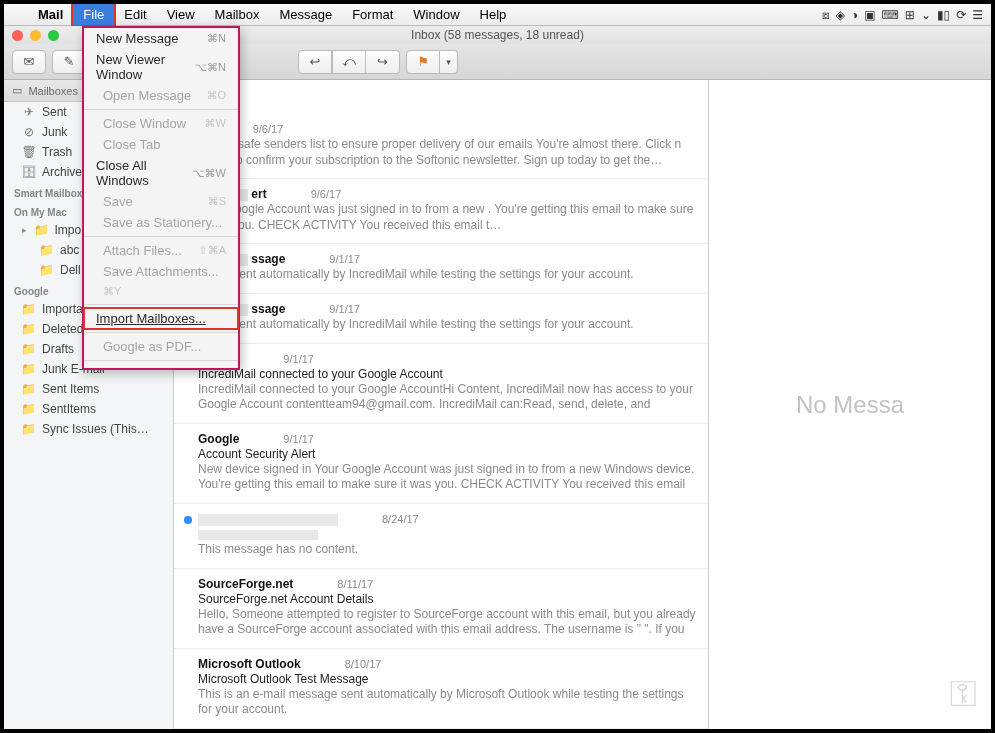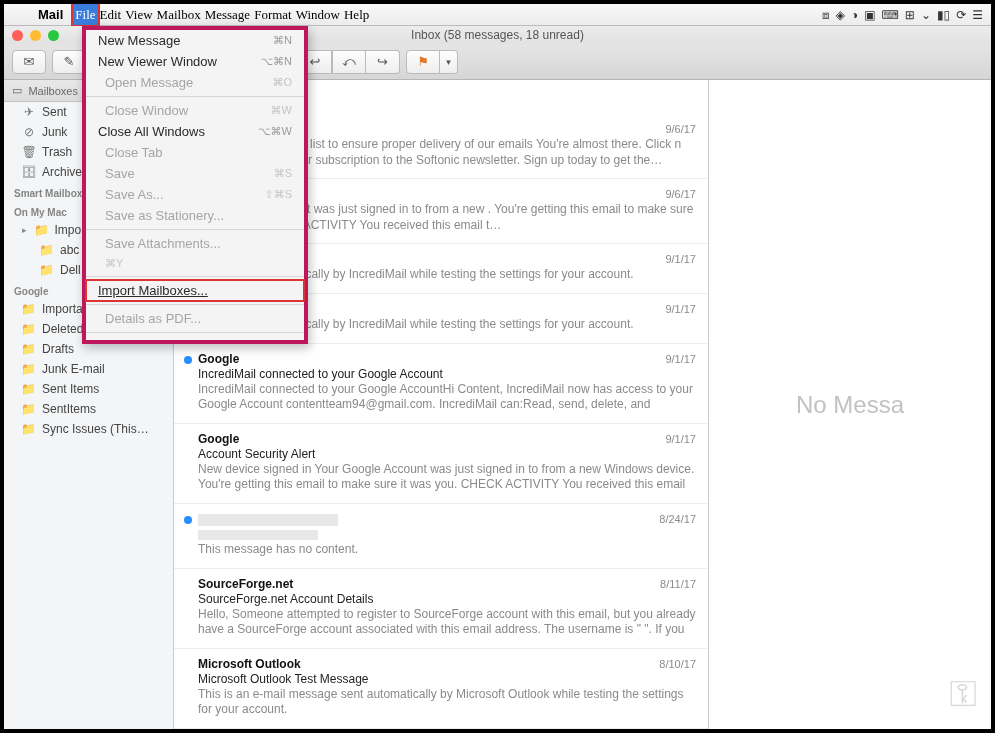--- a/index.html
+++ b/index.html
@@ -2,21 +2,21 @@
 <html><head>
 <meta charset="utf-8">
 <style>
 * { margin:0; padding:0; box-sizing:border-box; font-family:-apple-system,BlinkMacSystemFont,"Helvetica Neue",sans-serif; }
 body { background:#fff; width:995px; height:733px; overflow:hidden; border:4px solid #000; position:relative; }
 
 
 .menubar { height:22px; background:linear-gradient(#f9f9f9,#ececec); display:flex; align-items:center; font-size:13px; border-bottom:1px solid #bbb; }
 .menubar .apple { padding:0 12px; font-size:15px; }
 .menubar .appname { font-weight:bold; padding:0 10px; }
-.menubar .mitem { padding:0 2px; height:100%; display:flex; align-items:center;font-family:Liberation Serif, serif; }
+.menubar .mitem { padding:0 10px; height:100%; display:flex; align-items:center; }
 .menubar .mitem.open { background:#3b7ddd; color:#fff; outline:2px solid #d33; }
 .menubar .tray { margin-left:auto; padding:0 8px; display:flex; gap:6px; font-size:12px; color:#333; }
 .menubar .tray span { font-size:12px; }
 
 
 .titlebar { height:18px; display:flex; align-items:center; background:linear-gradient(#ececec,#e2e2e2); font-size:12px; color:#555; position:relative; }
 .titlebar .wbuttons { position:absolute; left:8px; display:flex; gap:7px; }
 .titlebar .wb { width:11px; height:11px; border-radius:50%; }
 .titlebar .wb.red{background:#ff5f57}.titlebar .wb.yel{background:#febc2e}.titlebar .wb.grn{background:#28c840}
 .titlebar .title { margin:4px auto; }
@@ -40,30 +40,30 @@
 .sb-item { display:flex; align-items:center; padding:3px 10px 3px 18px; gap:6px; color:#444; }
 .sb-item.sub { padding-left:36px; }
 .sb-item .ic { width:14px; display:inline-flex; justify-content:center; color:#7a7a7a; }
 .sb-item .badge { margin-left:auto; background:#9ea4aa; color:#fff; border-radius:8px; font-size:10px; padding:1px 6px; }
 .sb-item .disc { color:#8a8a8a; font-size:9px; margin-right:2px; }
 .sb-item.trunc span:last-child{white-space:nowrap;overflow:hidden;text-overflow:ellipsis;max-width:110px;}
 
 
 .msg { padding:8px 12px 10px 24px; border-bottom:1px solid #ededed; position:relative; }
 .msg .dot { position:absolute; left:10px; top:12px; width:8px; height:8px; background:#2b8cff; border-radius:50%; }
-.msg .row { display:flex; justify-content:space-between; align-items:baseline; }
+.msg .row { display:flex; justify-content:flex-start; align-items:baseline;gap:44px; }
 .msg .from { font-weight:600; color:#111; }
 .msg .date { color:#8a8a8a; font-size:11px; }
 .msg .subj { color:#222; margin-top:1px; }
 .msg .prev { color:#8a8a8a; margin-top:1px; line-height:1.3; max-height:2.6em; overflow:hidden; }
 .redact { display:inline-block; background:#e8e8e8; width:80px; height:10px; vertical-align:middle; }
 .msg.first-cut { padding-top:42px; }
 
 
-.filemenu { position:absolute; top:22px; left:78px; width:226px; background:#f4f4f4; border:4px solid #be185d; box-shadow:2px 4px 10px rgba(0,0,0,0.25); font-size:13px; z-index:100; padding-bottom:4px; }
+.filemenu { position:absolute; top:22px; left:78px; width:158px; background:#f4f4f4; border:2px solid #be185d; box-shadow:2px 4px 10px rgba(0,0,0,0.25); font-size:13px; z-index:100; padding-bottom:4px; }
 .filemenu .fi { display:flex; justify-content:space-between; align-items:center; padding:3px 12px; color:#2a2a2a; }
 .filemenu .fi.dis { color:#a5a5a5;padding-left:19px; }
 .filemenu .fi .sh { color:#9b9b9b; font-size:11px; }
 .filemenu .fi.dis .sh { color:#c5c5c5; }
 .filemenu .sep { height:1px; background:#d6d6d6; margin:3px 0; }
 .filemenu .fi.hl { outline:2px solid #d33; outline-offset:-1px;text-decoration:underline; }
 
 .key-icon { position:absolute; right:14px; bottom:14px; color:#d8d8d8; font-size:36px; }
 </style>
 </head>
@@ -129,56 +129,56 @@
     </div>
     <div class="fi dis">
       <span>Open Message</span>
       <span class="sh">⌘O</span>
     </div>
     <div class="sep"></div>
     <div class="fi dis">
       <span>Close Window</span>
       <span class="sh">⌘W</span>
     </div>
+    <div class="fi dis">
+      <span>Close Tab</span>
+      <span class="sh"></span>
+    </div>
     <div class="fi">
       <span>Close All Windows</span>
       <span class="sh">⌥⌘W</span>
     </div>
     <div class="fi dis">
-      <span>Close Tab</span>
-      <span class="sh"></span>
-    </div>
-    <div class="fi dis">
       <span>Save</span>
       <span class="sh">⌘S</span>
     </div>
     <div class="fi dis">
-      <span>Save As...</span>
-      <span class="sh">⇧⌘S</span>
-    </div>
-    <div class="fi dis">
       <span>Save as Stationery...</span>
       <span class="sh"></span>
     </div>
     <div class="sep"></div>
+    <div class="fi dis">
+      <span>Attach Files...</span>
+      <span class="sh">⇧⌘A</span>
+    </div>
     <div class="fi dis">
       <span>Save Attachments...</span>
       <span class="sh"></span>
     </div>
     <div class="fi dis">
       <span class="sh">⌘Y</span>
     </div>
     <div class="sep"></div>
     <div class="fi hl">
       <span>Import Mailboxes...</span>
       <span class="sh"></span>
     </div>
     <div class="sep"></div>
     <div class="fi dis">
-      <span>Details as PDF...</span>
+      <span>Google as PDF...</span>
       <span class="sh"></span>
     </div>
     <div class="sep"></div>
   </div>
 
 <div class="main">
   <div class="sidebar">
     <div class="sb-mbx">
       <span>▭</span>
       <span>Mailboxes</span>

